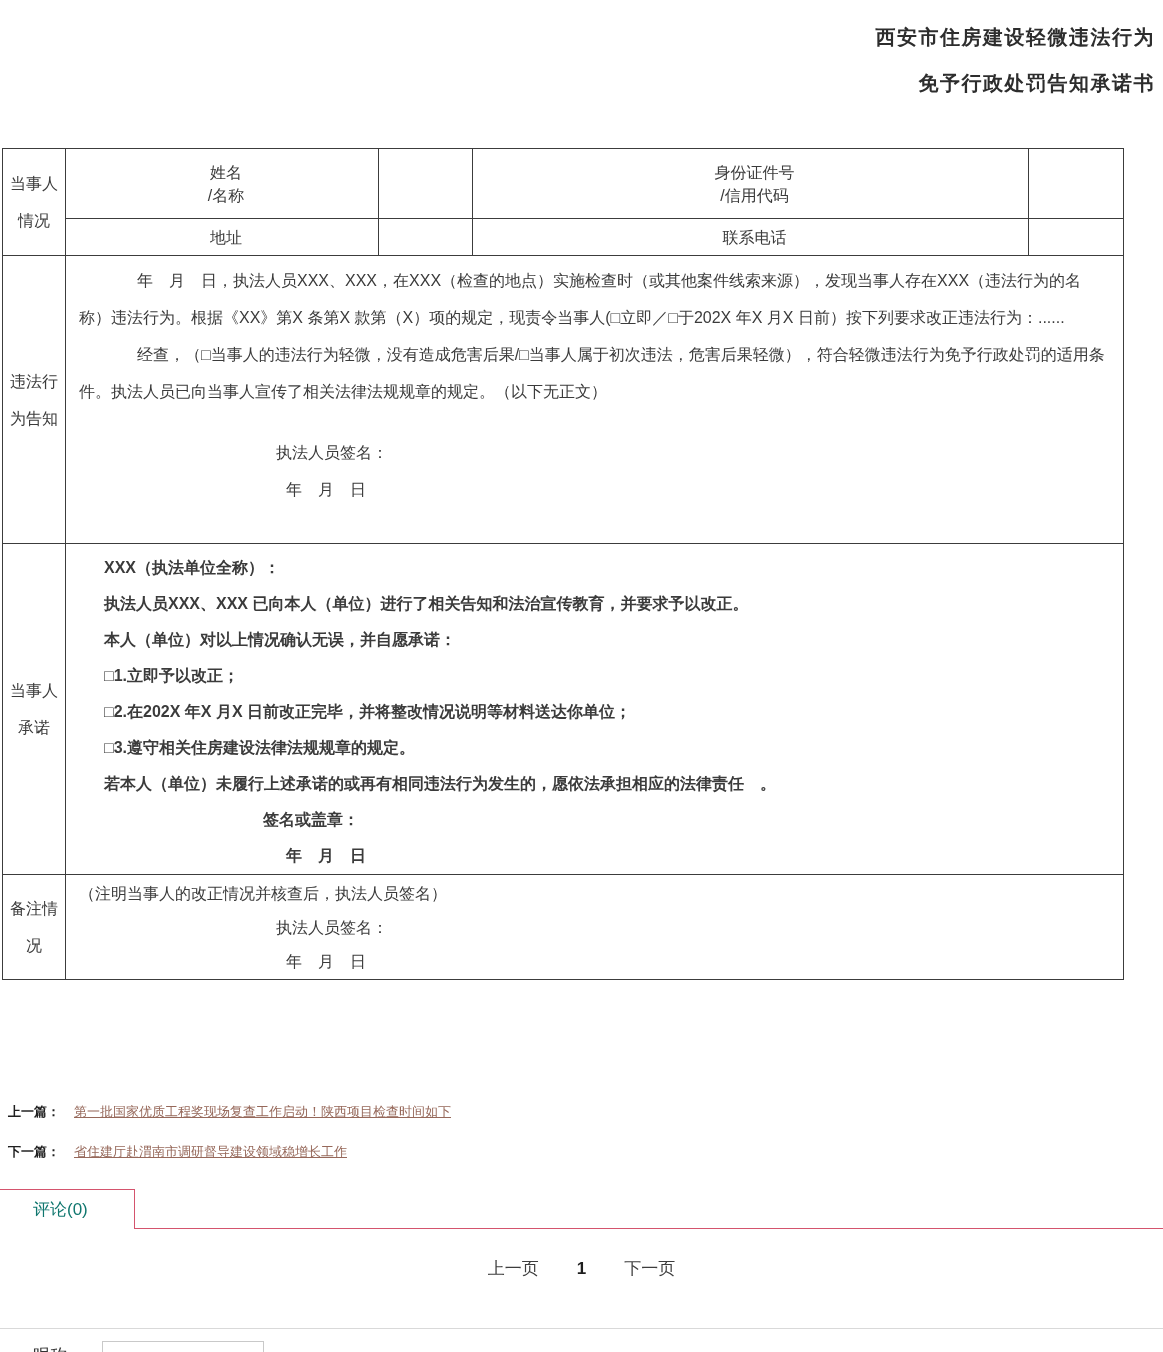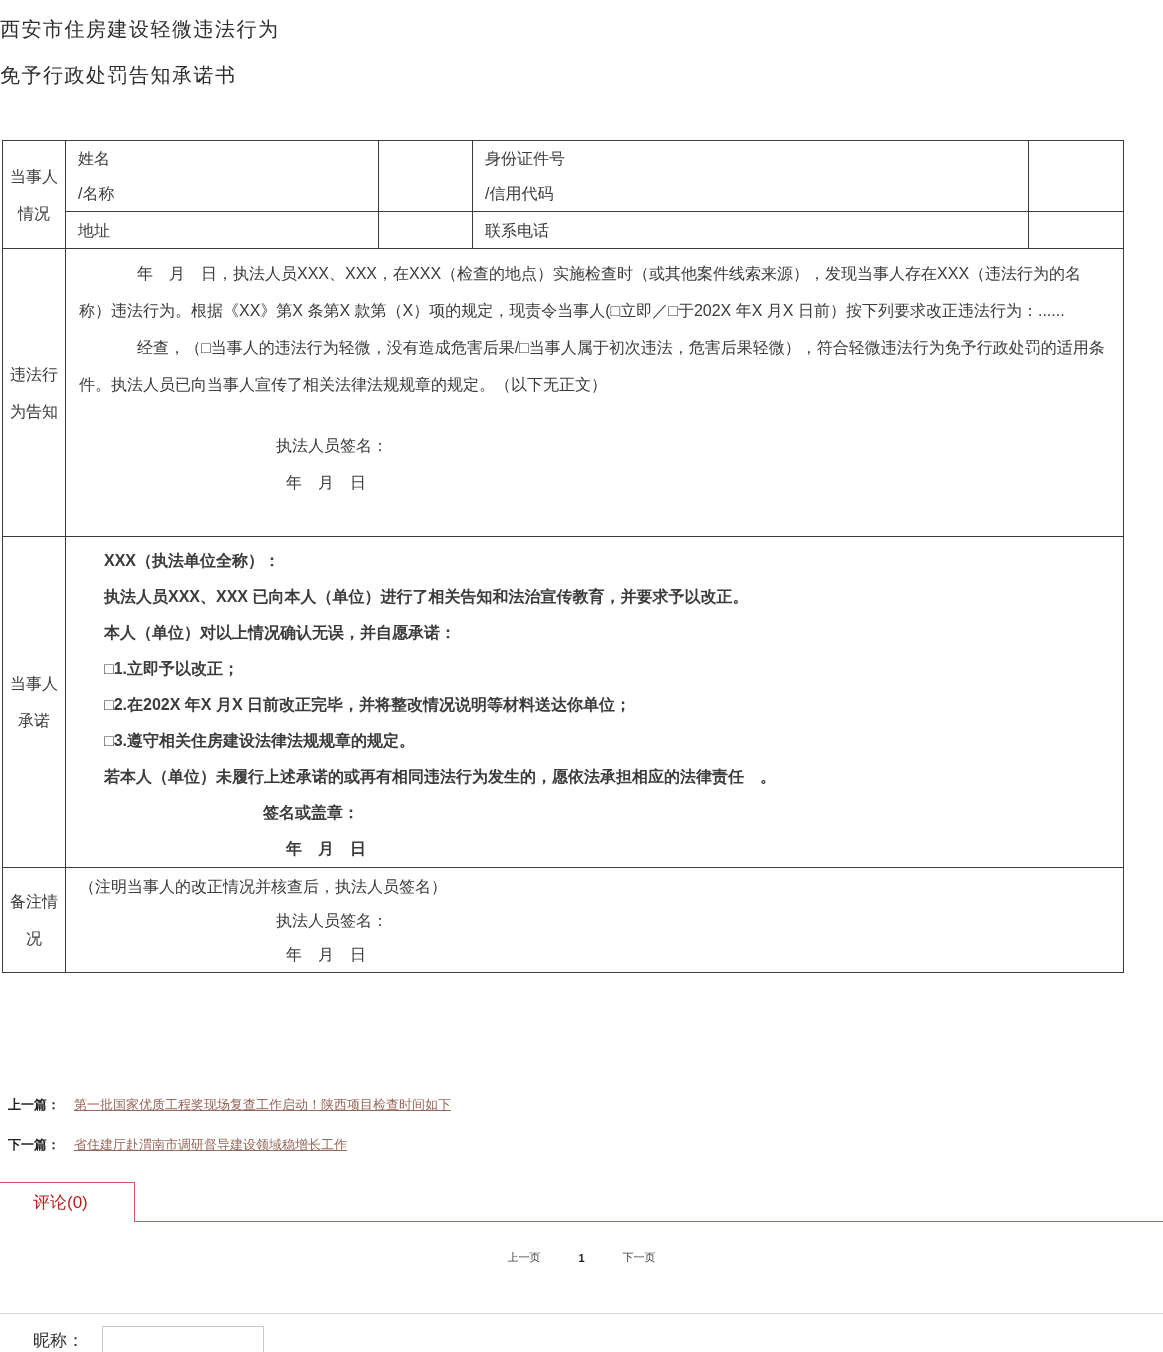--- a/index.html
+++ b/index.html
@@ -1,27 +1,27 @@
 <!DOCTYPE html>
 <html><head>
 <meta charset="utf-8">
 <style>
   html,body { margin:0; padding:0; }
   body {
     width:1163px; height:1352px; overflow:hidden; background:#ffffff;
     font-family:"Liberation Sans","DejaVu Sans",sans-serif; color:#3b3b3b;
   }
-  .title { text-align:left; font-size:20px; font-weight:normal; color:#2d2d2d; margin:0; letter-spacing:1.5px; line-height:26px; }
+  .title { text-align:right; font-size:20px; font-weight:bold; color:#2d2d2d; margin:8px; letter-spacing:1.5px; line-height:26px; }
   .title-1 { padding-top:16px; }
   .title-2 { margin-top:20px; }
 
   table.form { border-collapse:collapse; table-layout:fixed; width:1121px; margin:52px 0 0 2px; font-size:16px; color:#3b3b3b; }
   table.form td { border:1px solid #3c3c3c; overflow:hidden; }
   .lbl { text-align:center; vertical-align:middle; line-height:37px; padding:0 6px; }
-  .fld { text-align:left; vertical-align:middle; padding:0 4px 0 12px; line-height:35px; white-space:pre-line; }
+  .fld { text-align:center; vertical-align:middle; padding:0 4px 0 12px; line-height:23px; white-space:pre-line; }
   .val { background:#fff; }
   .content { vertical-align:top; padding:6px 12px 0 13px; line-height:37px; }
   .content p { margin:0; }
   .p-indent { text-indent:58px; }
   .sign-a { margin-left:197px !important; margin-top:24px !important; }
   .date-a { margin-left:207px !important; }
   .commit-cell { padding-left:38px; line-height:36px;font-weight:bold; }
   .sign-b { margin-left:159px !important; }
   .date-b { margin-left:182px !important; }
   .remarks-cell { line-height:34px; padding-top:2px; }
@@ -31,24 +31,24 @@
   .nav-links { margin-top:112px; padding-left:8px; font-size:13px; }
   .nav-row { height:40px; display:flex; align-items:center; }
   .nav-label { font-weight:bold; color:#1f1f1f; margin-right:14px; }
   .nav-link { color:#96685a; text-decoration:underline; cursor:pointer; }
 
   .tabbar { position:relative; height:40px; margin-top:17px; }
   .tabbar-line { position:absolute; left:135px; right:0; bottom:0; height:1px; background:#d4536d; }
   .comments-tab {
     position:absolute; left:0; top:0; width:135px; height:40px; box-sizing:border-box;
     border-top:1px solid #d4536d; border-right:1px solid #d4536d; background:#fff;
-    display:flex; align-items:center; padding-left:33px; font-size:17px; color:#b91c1c; cursor:pointer;
+    display:flex; align-items:center; padding-left:33px; font-size:17px; color:#0f766e; cursor:pointer;
   }
 
-  .pagination { margin-top:28px; display:flex; justify-content:center; align-items:center; gap:38px; font-size:11px; color:#3d3d3d; }
+  .pagination { margin-top:28px; display:flex; justify-content:center; align-items:center; gap:38px; font-size:17px; color:#3d3d3d; }
   .pagination .pg-link { color:#3d3d3d; text-decoration:none; cursor:pointer; }
   .page-current { font-weight:bold; color:#1e1e1e; }
 
   .comment-form { margin-top:48px; border-top:1px solid #d9d9d9; }
   .nick-row { display:flex; align-items:flex-start; padding:12px 0 0 33px; font-size:17px; }
   .nick-row label { line-height:30px; margin-right:18px; color:#333; }
   .nick-input { width:162px; height:36px; border:1px solid #c9c9c9; box-sizing:border-box; outline:none; font-size:15px; padding:0 6px; }
 </style>
 </head>
 <body>

